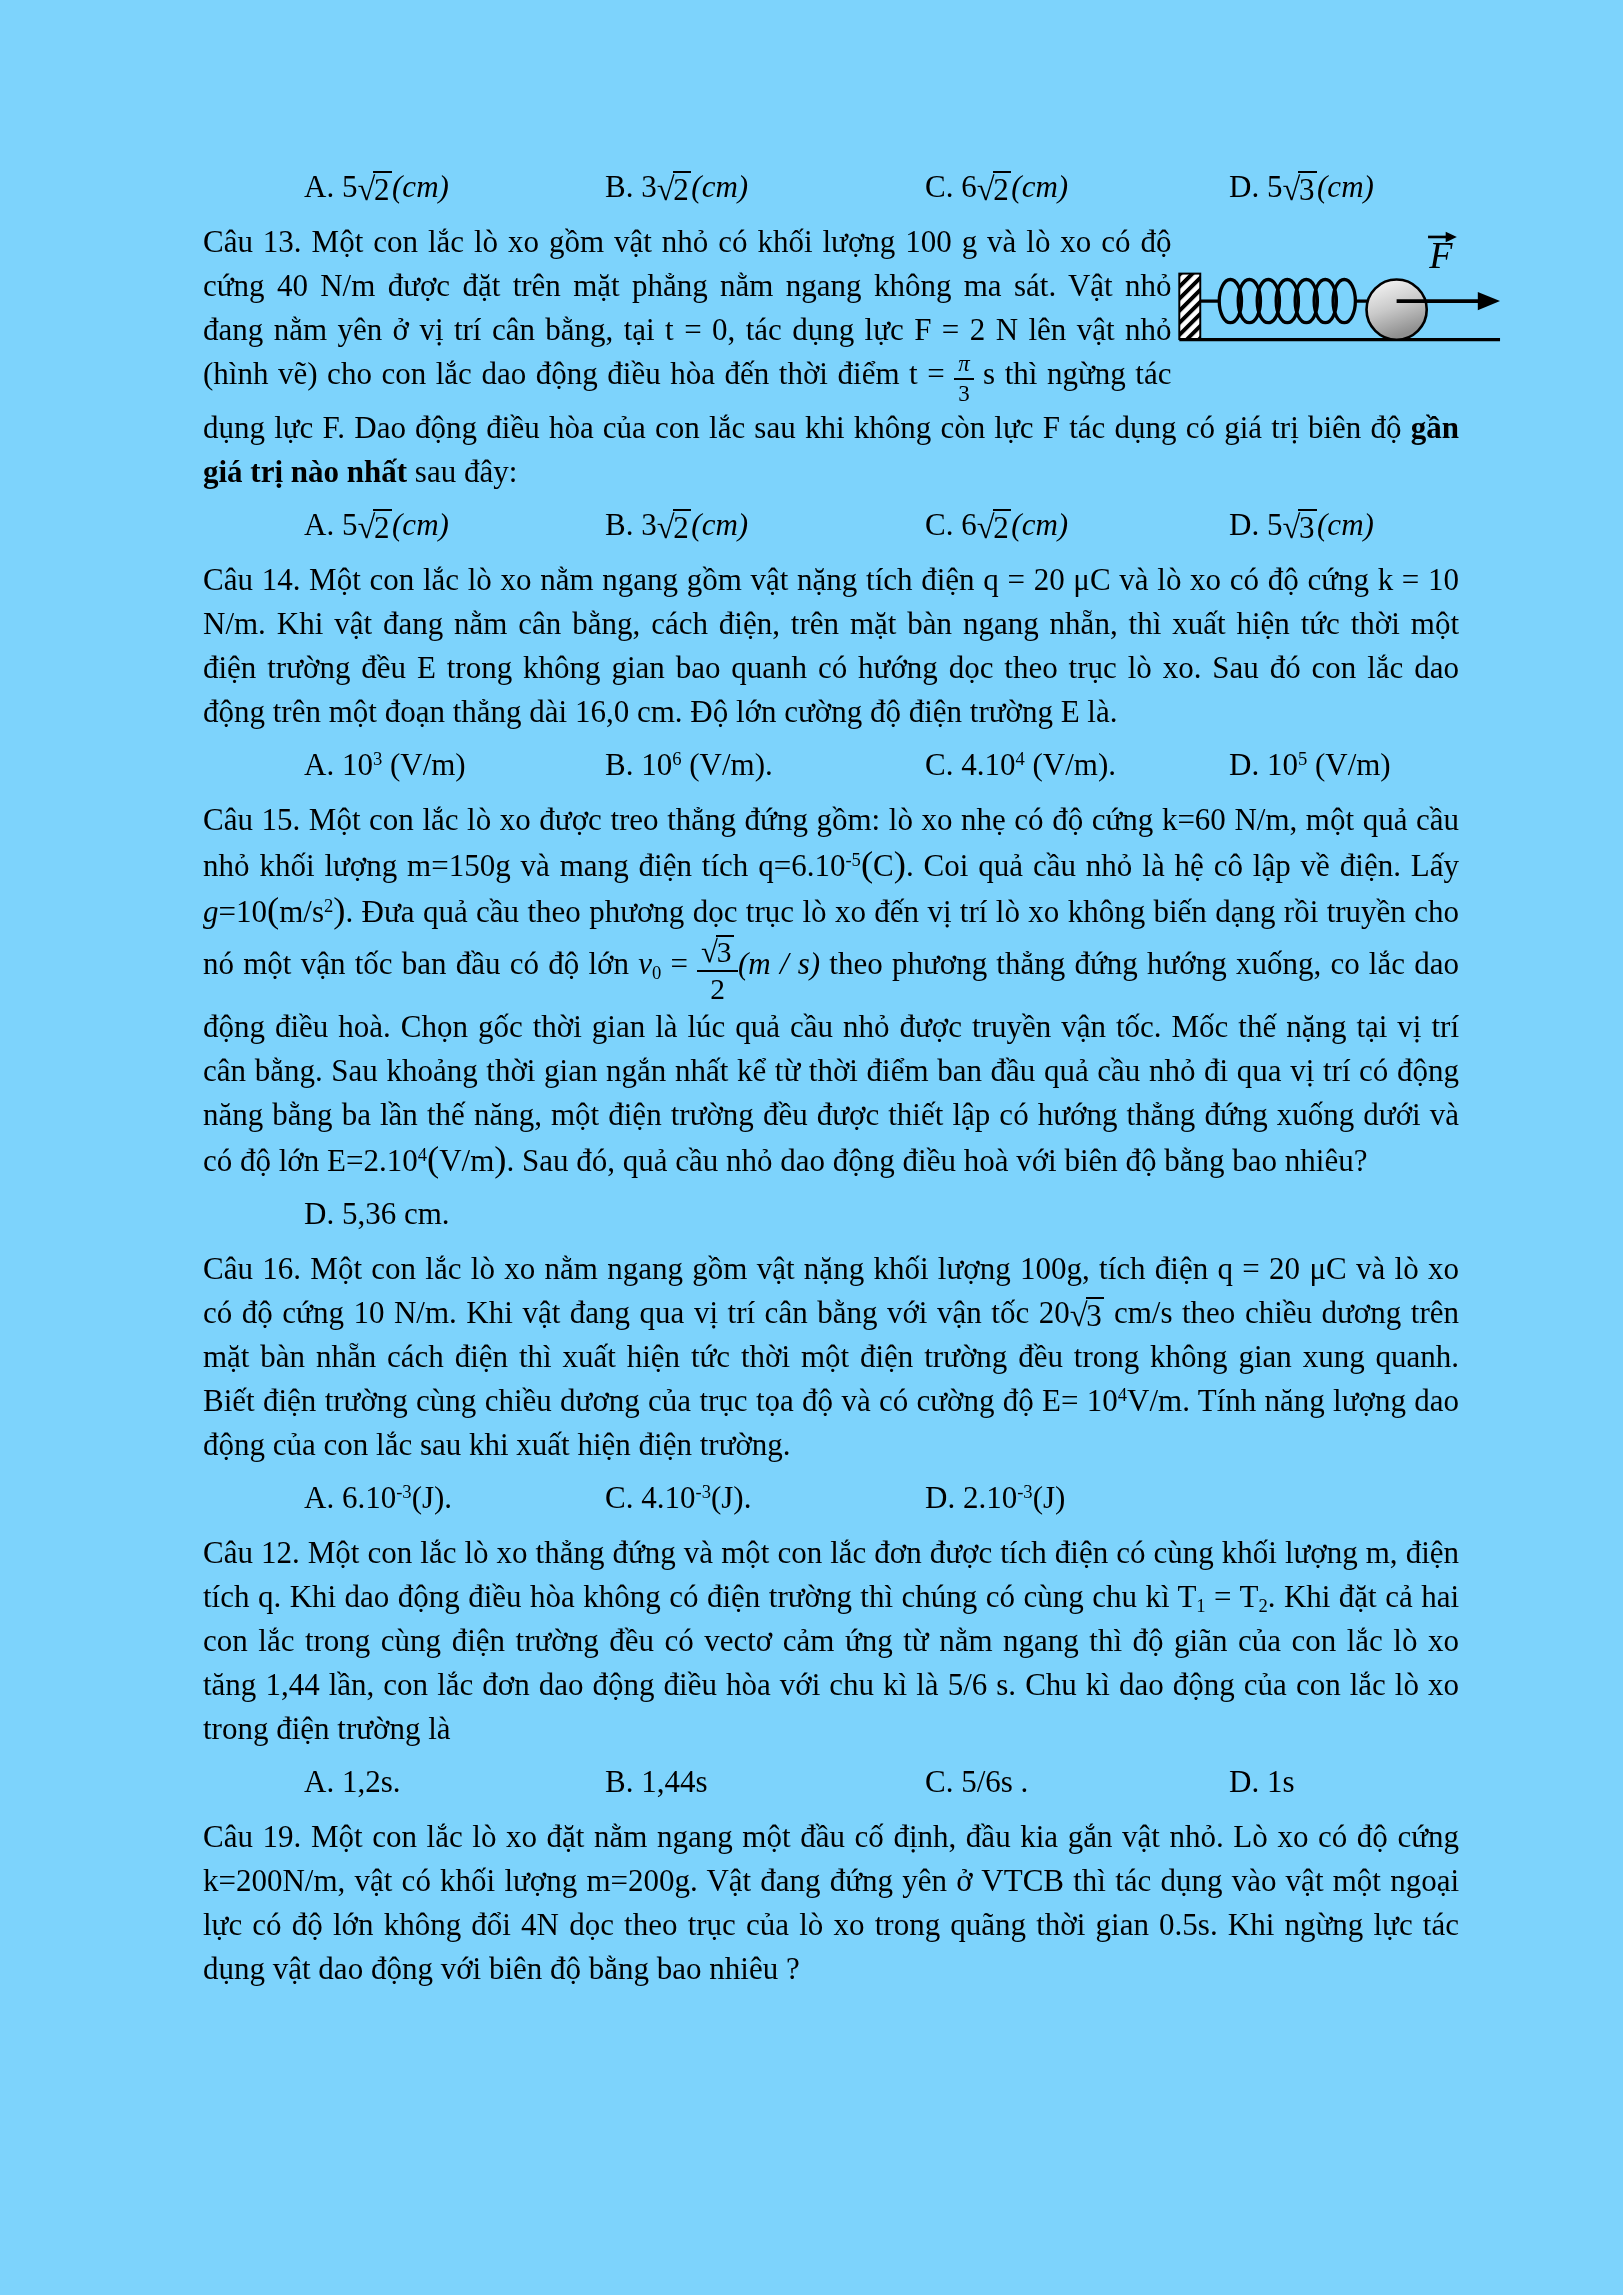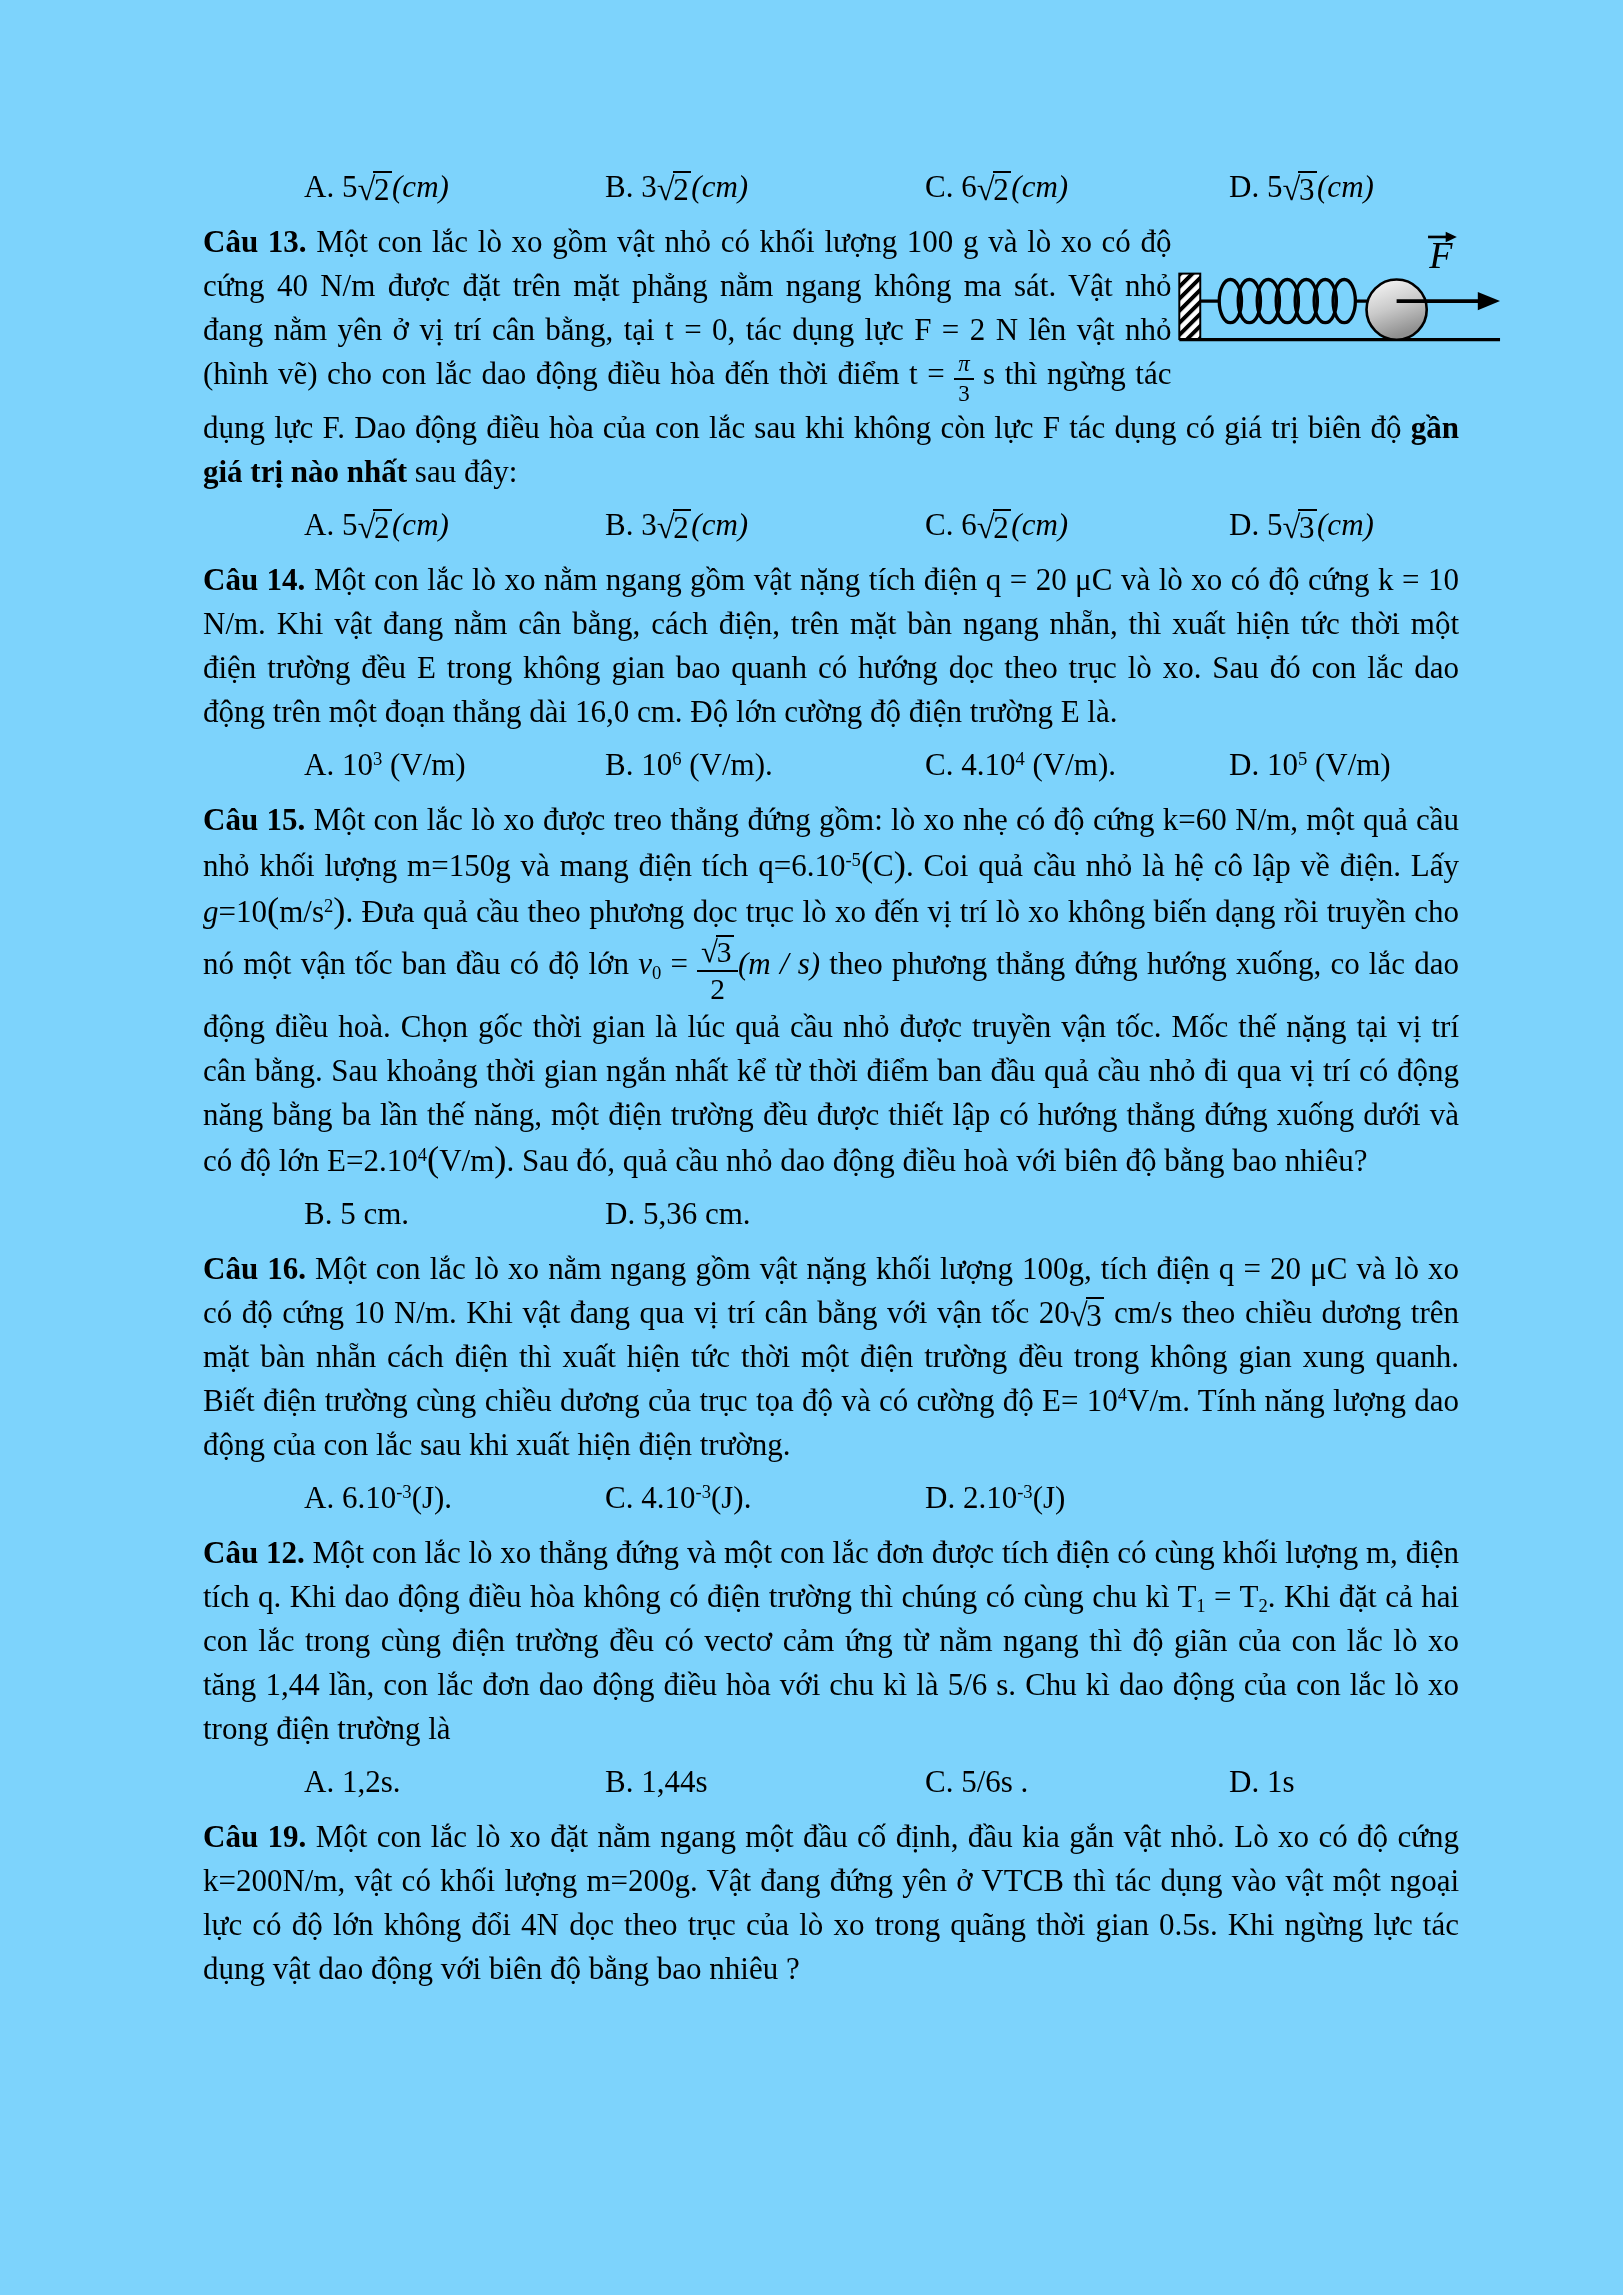--- a/index.html
+++ b/index.html
@@ -12,21 +12,21 @@
     font-size:31px;
     line-height:44px;
     overflow:hidden;
   }
   .content{
     position:absolute;
     left:203px;top:157px;
     width:1256px;
   }
   p.q{margin:2.6px 0 5.2px;text-align:justify;}
-  b.qn{font-weight:bold;}
+  b.qn{font-weight:normal;}
   .optrow{
     display:grid;
     grid-template-columns:301px 320px 304px 1fr;
     padding-left:101px;
     margin:3.9px 0 7.9px;
     line-height:51px;
   }
   .opt{white-space:nowrap;}
   sup{font-size:0.60em;vertical-align:0.55em;line-height:0;}
   sub{font-size:0.60em;vertical-align:-0.25em;line-height:0;}
@@ -122,21 +122,20 @@
       <span class="opt"><span class="olab">B.</span> <span class="omath">10<sup>6</sup> (V/m).</span></span>
       <span class="opt"><span class="olab">C.</span> <span class="omath">4.10<sup>4</sup> (V/m).</span></span>
       <span class="opt"><span class="olab">D.</span> <span class="omath">10<sup>5</sup> (V/m)</span></span>
     </div>
 
     <p class="q">
       <b class="qn">Câu 15.</b>
       <span>Một con lắc lò xo được treo thẳng đứng gồm: lò xo nhẹ có độ cứng k=60 N/m, một quả cầu nhỏ khối lượng m=150g và mang điện tích q=6.10<sup>-5</sup><span class="bp">(</span>C<span class="bp">)</span>. Coi quả cầu nhỏ là hệ cô lập về điện. Lấy <i>g</i>=10<span class="bp">(</span>m/s<sup>2</sup><span class="bp">)</span>. Đưa quả cầu theo phương dọc trục lò xo đến vị trí lò xo không biến dạng rồi truyền cho nó một vận tốc ban đầu có độ lớn <i>v</i><sub>0</sub> = <span class="frac"><span class="num"><span class="sq"><span class="rs">√</span><span class="rad">3</span></span></span><span class="den">2</span></span><i>(m / s)</i> theo phương thẳng đứng hướng xuống, co lắc dao động điều hoà. Chọn gốc thời gian là lúc quả cầu nhỏ được truyền vận tốc. Mốc thế nặng tại vị trí cân bằng. Sau khoảng thời gian ngắn nhất kể từ thời điểm ban đầu quả cầu nhỏ đi qua vị trí có động năng bằng ba lần thế năng, một điện trường đều được thiết lập có hướng thẳng đứng xuống dưới và có độ lớn E=2.10<sup>4</sup><span class="bp">(</span>V/m<span class="bp">)</span>. Sau đó, quả cầu nhỏ dao động điều hoà với biên độ bằng bao nhiêu?</span>
     </p>
     <div class="optrow">
-      <span class="opt"><span class="olab">B.</span> <span class="omath">5 cm.</span></span>
       <span class="opt"><span class="olab">D.</span> <span class="omath">5,36 cm.</span></span>
     </div>
 
     <p class="q">
       <b class="qn">Câu 16.</b>
       <span>Một con lắc lò xo nằm ngang gồm vật nặng khối lượng 100g, tích điện q = 20 μC và lò xo có độ cứng 10 N/m. Khi vật đang qua vị trí cân bằng với vận tốc 20<span class="sq"><span class="rs">√</span><span class="rad">3</span></span> cm/s theo chiều dương trên mặt bàn nhẵn cách điện thì xuất hiện tức thời một điện trường đều trong không gian xung quanh. Biết điện trường cùng chiều dương của trục tọa độ và có cường độ E= 10<sup>4</sup>V/m. Tính năng lượng dao động của con lắc sau khi xuất hiện điện trường.</span>
     </p>
     <div class="optrow">
       <span class="opt"><span class="olab">A.</span> <span class="omath">6.10<sup>-3</sup>(J).</span></span>
       <span class="opt"><span class="olab">C.</span> <span class="omath">4.10<sup>-3</sup>(J).</span></span>

